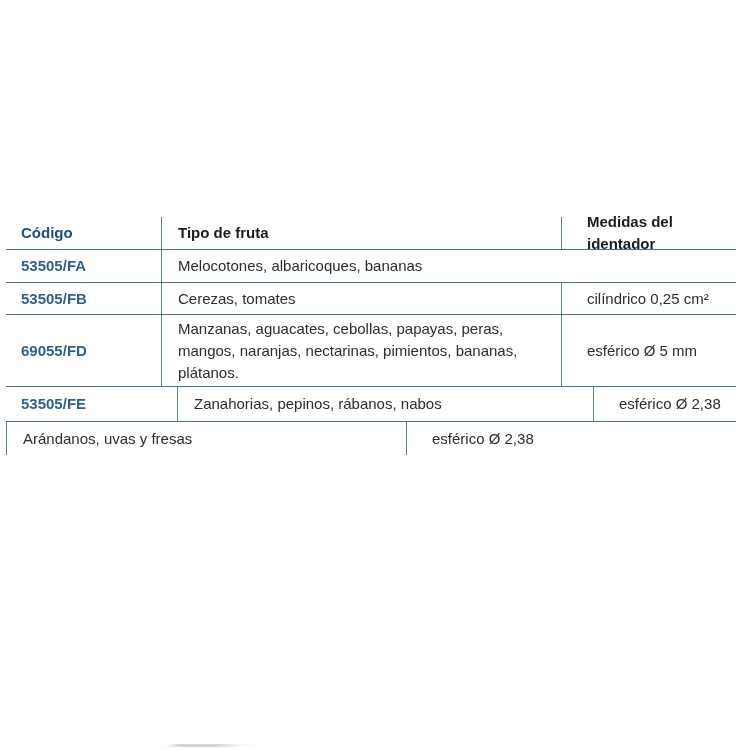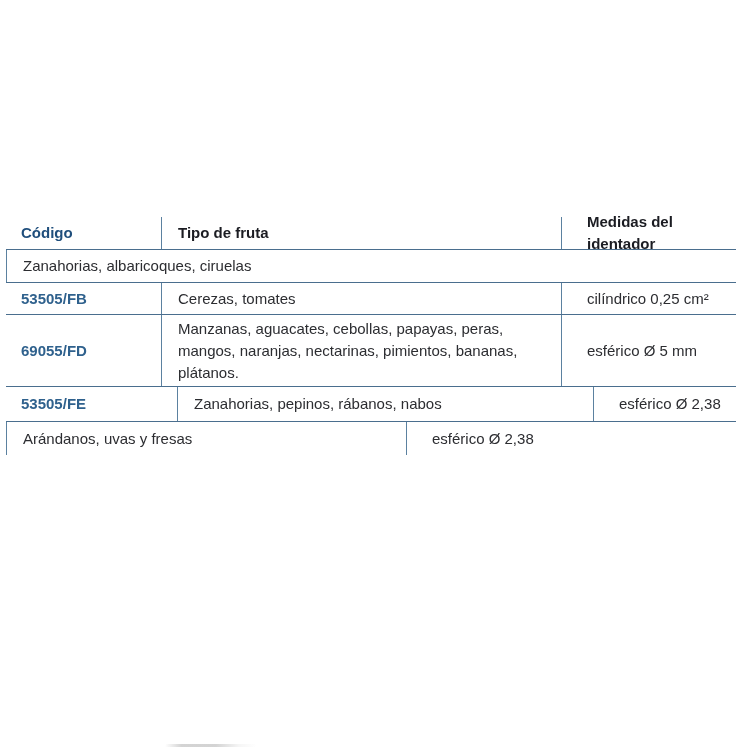--- a/index.html
+++ b/index.html
@@ -105,22 +105,25 @@
   <div class="spec-table">
 
     <div class="trow header">
       <div class="cell c-codigo">Código</div>
       <div class="cell c-tipo">Tipo de fruta</div>
       <div class="cell c-medidas">Medidas del identador</div>
     </div>
 
     <div class="tbody">
   <div class="trow">
+    <div class="cell c-codigo">
+      <span class="code-text">53505/FA</span>
+    </div>
     <div class="cell c-tipo">
-      <span class="body-text">Zanahorias, albaricoques, ciruelas</span>
+      <span class="body-text">Melocotones, albaricoques, bananas</span>
     </div>
   </div>
 
   <div class="trow">
     <div class="cell c-codigo">
       <span class="code-text">53505/FB</span>
     </div>
     <div class="cell c-tipo">
       <span class="body-text">Cerezas, tomates</span>
     </div>

